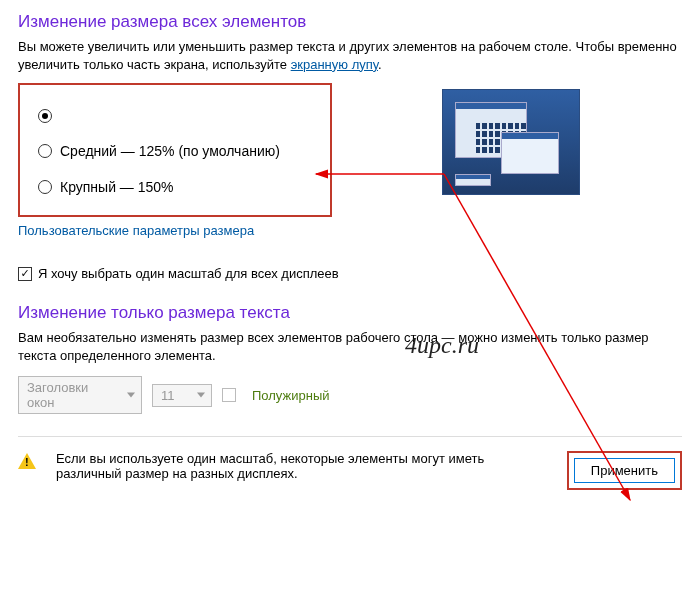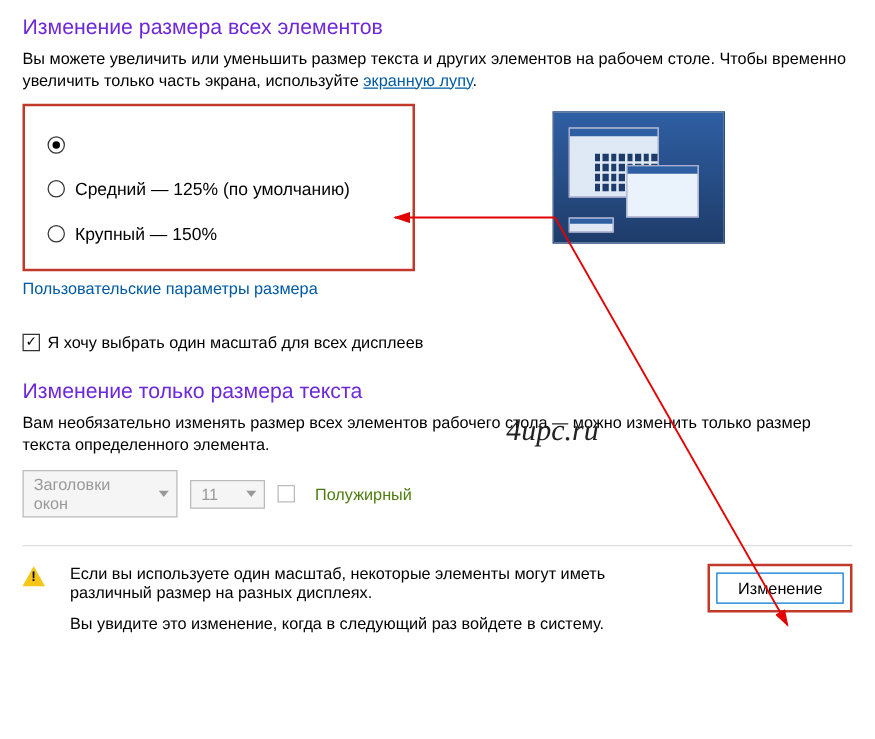--- a/index.html
+++ b/index.html
@@ -294,24 +294,23 @@
   <span class="checkbox disabled"></span>
   <span class="disabled-text">Полужирный</span>
 </div>
 
 <hr class="hr">
 
 <div class="bottom-row">
   <div class="warning-icon"></div>
   <div class="bottom-text">
     <p>Если вы используете один масштаб, некоторые элементы могут иметь различный размер на разных дисплеях.</p>
-    <p>Вы увидите это изменение, когда в следующий раз войдете в систему.</p>
   </div>
   <div class="apply-wrap">
-    <button class="apply-btn">Изменение</button>
+    <button class="apply-btn">Применить</button>
   </div>
 </div>
 
 <svg class="arrows">
   <defs>
     <marker id="ah" markerWidth="10" markerHeight="10" refX="8" refY="3" orient="auto">
       <path d="M0,0 L9,3 L0,6 Z" fill="#e30000"></path>
     </marker>
   </defs>
   <line x1="444" y1="174" x2="316" y2="174" stroke="#e30000" stroke-width="1.5" marker-end="url(#ah)"></line>

